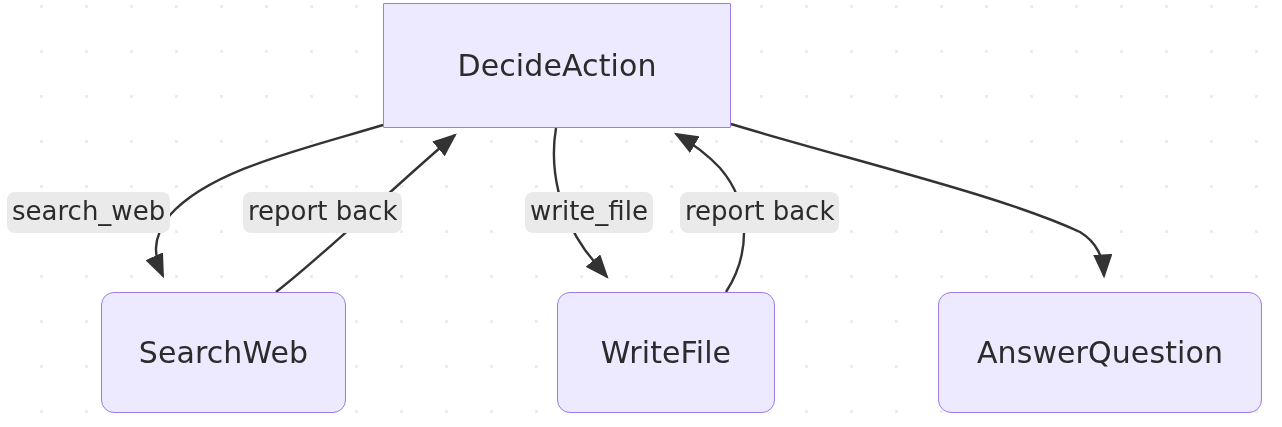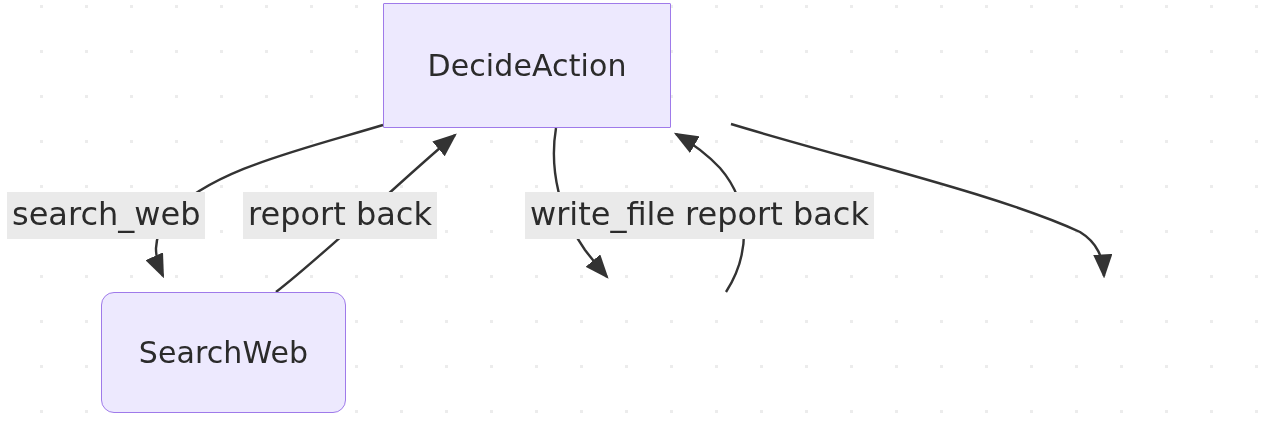--- a/index.html
+++ b/index.html
@@ -36,37 +36,38 @@
     justify-content: center;
     color: #2b2b2b;
     font-size: 30px;
     font-weight: 400;
     letter-spacing: 0.1px;
     line-height: 1;
   }
   .node.rounded { border-radius: 13px; }
   .node.square  { border-radius: 1px; }
 
-  #node-decide      { left: 383px; top: 3px;   width: 288px; height: 125px; }
+  #node-decide      { left: 383px; top: 3px;   width: 348px; height: 125px; }
   #node-searchweb   { left: 101px; top: 292px; width: 245px; height: 121px; text-align: right; }
   #node-writefile   { left: 557px; top: 292px; width: 218px; height: 121px; }
   #node-answerq     { left: 938px; top: 292px; width: 324px; height: 121px; }
 
   .edge-label {
     position: absolute;
     z-index: 2;
     background: #eaeaea;
     color: #2b2b2b;
-    font-size: 32px;
+    font-size: 26px;
     line-height: 1;
     padding: 6px 5px 9px 5px;
     white-space: nowrap;
     display: flex;
     align-items: center;
     justify-content: center;
+    border-radius: 8px;
   }
   #label-search-web      { left: 7px;   top: 192px; }
   #label-report-back-1   { left: 243px; top: 192px; }
   #label-write-file      { left: 477px; top: 192px; margin-left: 48px; }
   #label-report-back-2   { left: 680px; top: 192px; }
   #label-answer-question { left: 967px; top: 192px; }
 </style>
 </head>
 <body>
 
@@ -96,15 +97,17 @@
 
   <div class="edge-label" id="label-write-file">write_file</div>
 
   <div class="edge-label" id="label-report-back-2">report back</div>
 
 
   <div class="node square" id="node-decide">DecideAction</div>
 
   <div class="node rounded" id="node-searchweb">SearchWeb</div>
 
+  <div class="node rounded" id="node-writefile">WriteFile</div>
 
+  <div class="node rounded" id="node-answerq">AnswerQuestion</div>
 
 </div>
 
 </body></html>

